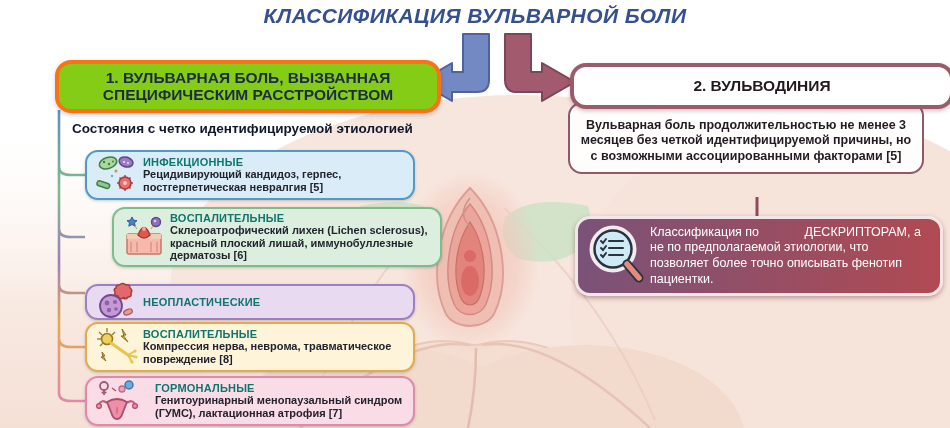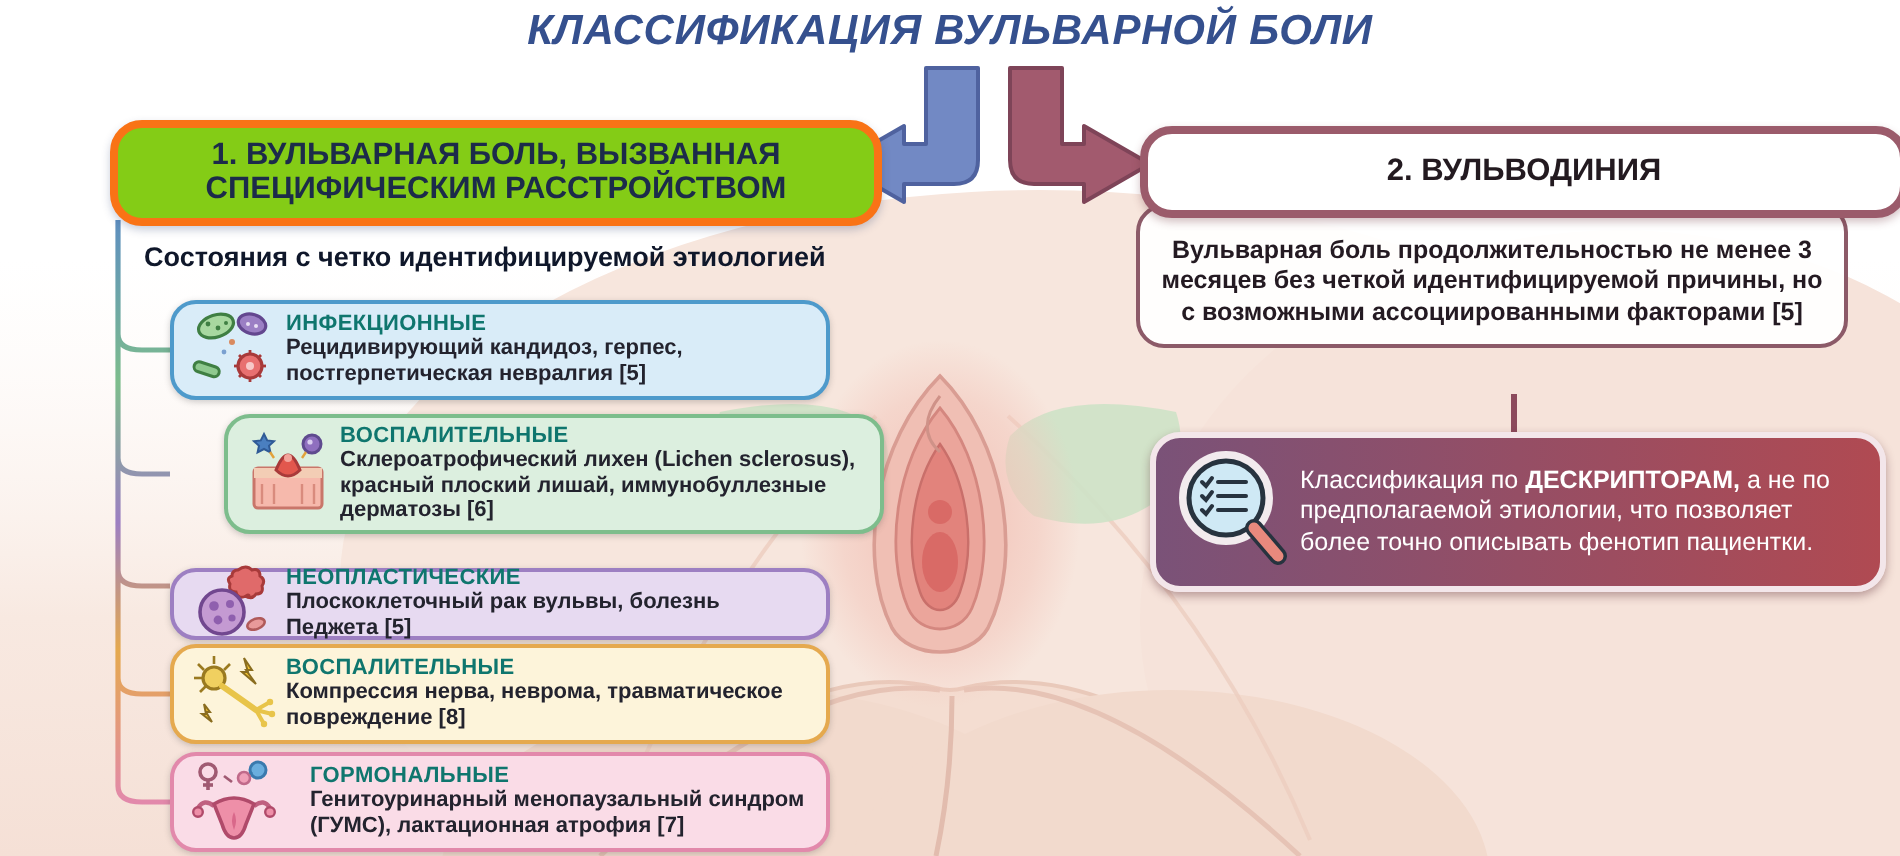--- a/index.html
+++ b/index.html
@@ -39,21 +39,21 @@
     padding:10px 8px;text-align:center;font-weight:bold;font-size:15.5px;color:#231a20;}
   #right-def{position:absolute;left:568px;top:102px;width:336px;z-index:2;background:rgba(255,255,255,.94);
     border:2.5px solid #8c5a68;border-radius:14px;padding:14px 8px 8px 8px;text-align:center;
     font-size:12.5px;font-weight:bold;line-height:1.22;color:#241a22;}
   #right-note{position:absolute;left:575px;top:216px;width:368px;height:80px;z-index:2;box-sizing:border-box;
     background:linear-gradient(90deg,#7a5278 0%,#b04a52 100%);
     border:3px solid #f3e6ea;border-radius:15px;box-shadow:0 2px 5px rgba(90,40,50,.4);
     display:flex;align-items:center;padding:4px 10px 4px 6px;}
   #note-icon{flex:0 0 66px;display:flex;align-items:center;justify-content:center;}
   #note-text{flex:1;color:#ffffff;font-size:12.5px;line-height:1.25;font-weight:normal;}
-  #note-text b{font-weight:bold;}
+  #note-text b{font-weight:normal;margin-left:42px;}
 </style>
 </head>
 <body>
 
 <div id="canvas">
 
   <svg id="bg-svg" width="950" height="428" viewBox="0 0 950 428" aria-hidden="true">
     <defs>
       <radialGradient id="pinkGlow" cx="50%" cy="50%" r="50%">
         <stop offset="0%" stop-color="#f0b7ac" stop-opacity=".95"></stop>
@@ -186,21 +186,20 @@
         <circle cx="12" cy="22" r="2.4" fill="#8f5fae"></circle>
           <circle cx="20" cy="21" r="2" fill="#8f5fae"></circle>
         <circle cx="14" cy="29" r="2.2" fill="#8f5fae"></circle>
           <circle cx="21" cy="28" r="1.8" fill="#8f5fae"></circle>
         <ellipse cx="33" cy="31" rx="4.5" ry="2.6" fill="#e89a9a" stroke="#b05a5a" stroke-width="1.3" transform="rotate(-20 33 31)"></ellipse>
         <circle cx="29" cy="17" r="1.3" fill="#a83a3a"></circle>
       </svg>
     </span>
     <div class="cat-text">
       <div class="cat-name">НЕОПЛАСТИЧЕСКИЕ</div>
-      <div class="cat-desc">Плоскоклеточный рак вульвы, болезнь Педжета [5]</div>
     </div>
   </div>
 
   <div class="cat" id="cat-3">
     <span class="cat-icon">
       <svg width="44" height="42" viewBox="0 0 44 42">
         <g stroke="#9a7a20" stroke-width="1.3">
           <line x1="12" y1="2" x2="12" y2="6"></line>
             <line x1="4" y1="6" x2="7" y2="9"></line>
             <line x1="20" y1="6" x2="17" y2="9"></line>

